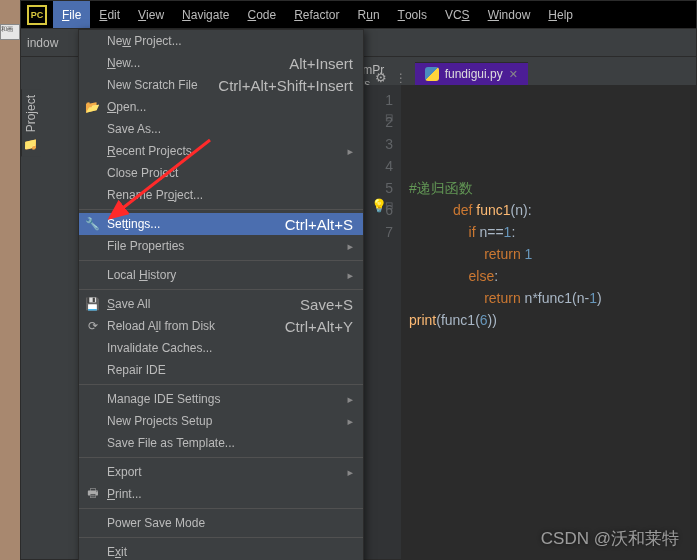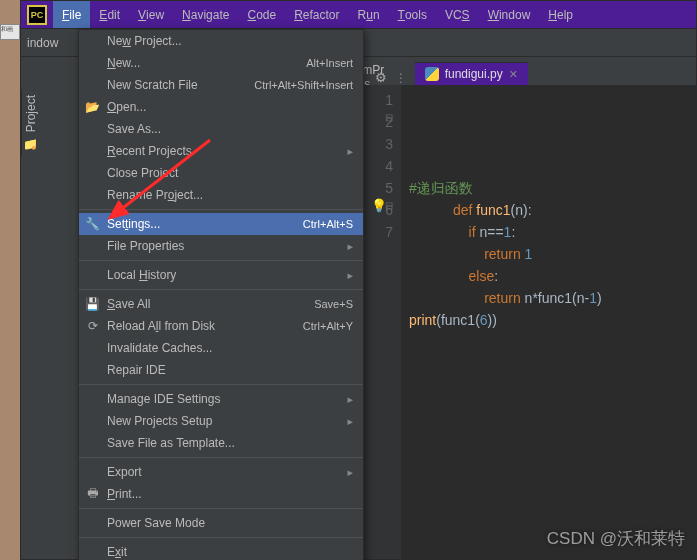--- a/index.html
+++ b/index.html
@@ -1,18 +1,18 @@
 <!DOCTYPE html>
 <html><head>
 <meta charset="utf-8">
 <style>
   * { margin:0; padding:0; box-sizing:border-box; font-family:"Segoe UI","Microsoft YaHei",Arial,sans-serif; }
   body { width:697px; height:560px; overflow:hidden; background:#a8886f; position:relative; }
   .ide { position:absolute; left:20px; top:0; right:0; bottom:0; background:#3c3f41; color:#bbbbbb; border:1px solid #2b2b2b; }
-  .titlebar { height:28px; display:flex; align-items:center; font-size:12px; background:#4c1d95; border-bottom:1px solid #2b2b2b; }
+  .titlebar { height:28px; display:flex; align-items:center; font-size:12px; background:#000000; border-bottom:1px solid #2b2b2b; }
   .app-icon { width:20px; height:20px; margin:0 6px; background:#000; border:2px solid #d8c73e; display:flex; align-items:center; justify-content:center; font-size:9px; font-weight:bold; color:#d8c73e; }
   .menubar { display:flex; height:100%; }
   .menu-item { padding:0 9px; display:flex; align-items:center; cursor:pointer; }
   .menu-item u { text-decoration:underline; }
   .menu-item.open { background:#4b6eaf; color:#fff; }
   .proj-label { margin-left:auto; margin-right:8px; color:#8a8a8a; font-size:12px; }
   .bread { height:28px; display:flex; align-items:center; gap:6px; padding:0 6px; font-size:12px; border-bottom:1px solid #2b2b2b; }
   .sidebar-tab { position:absolute; left:0; top:88px; width:20px; writing-mode:vertical-rl; transform:rotate(180deg); font-size:12px; color:#bbb; background:#3c3f41; padding:6px 2px; border-right:1px solid #2b2b2b; }
   .body-row { display:flex; height:calc(100% - 56px); }
   .proj-area { width:340px; border-right:1px solid #2b2b2b; font-size:12px; padding:6px 0 0 14px; position:relative; }
@@ -28,27 +28,27 @@
   .code-lines { padding:4px 0 0 8px; white-space:pre; color:#a9b7c6; position:relative; }
   .kw { color:#cc7832;margin-left:44px; }
   .fn { color:#fdba74; }
   .num { color:#6897bb; }
   .cm { color:#629755; }
   .bulb { position:absolute; left:-30px; top:110px; color:#f0a732; font-size:13px; }
   .collapse-marks { position:absolute; left:-16px; top:22px; width:12px; color:#606366; font-size:10px; line-height:22px; }
   .dropdown { position:absolute; left:57px; top:28px; width:286px; background:#3c3f41; border:1px solid #2b2b2b; box-shadow:2px 2px 8px rgba(0,0,0,.5); font-size:12px; z-index:10; }
   .dd-item { height:22px; display:flex; align-items:center; padding:0 10px 0 28px; position:relative; cursor:pointer; }
   .dd-item.sel { background:#4b6eaf; color:#fff; }
-  .dd-item .sc { margin-left:auto; color:#bbb; font-size:11px; }
+  .dd-item .sc { margin-left:auto; color:#bbb; font-size:15px; }
   .dd-item.sel .sc { color:#fff; }
   .dd-item .sub { margin-left:auto; color:#888; font-size:11px; }
   .dd-sep { height:1px; background:#515151; margin:3px 0; }
   .dd-ico { position:absolute; left:6px; width:16px; text-align:center; color:#aaa; font-size:12px; }
   .dd-ico.fld { color:#b0a073; }
-  .watermark { position:absolute; right:12px; bottom:10px; color:rgba(255,255,255,.55); font-size:17px; font-weight:500; text-shadow:0 0 4px rgba(0,0,0,.6); pointer-events:none; }
+  .watermark { position:absolute; right:18px; bottom:10px; color:rgba(255,255,255,.55); font-size:17px; font-weight:500; text-shadow:0 0 4px rgba(0,0,0,.6); pointer-events:none; }
   .arrow { position:absolute; z-index:20; pointer-events:none; }
   .desk-thumb { position:absolute; left:0; top:24px; width:20px; height:16px; background:#e6e6e6; border:1px solid #888; font-size:6px; color:#333; overflow:hidden; }
 </style>
 </head>
 <body>
 
 <div class="desk-thumb">和画</div>
 
 <div class="ide">
   <div class="titlebar">

